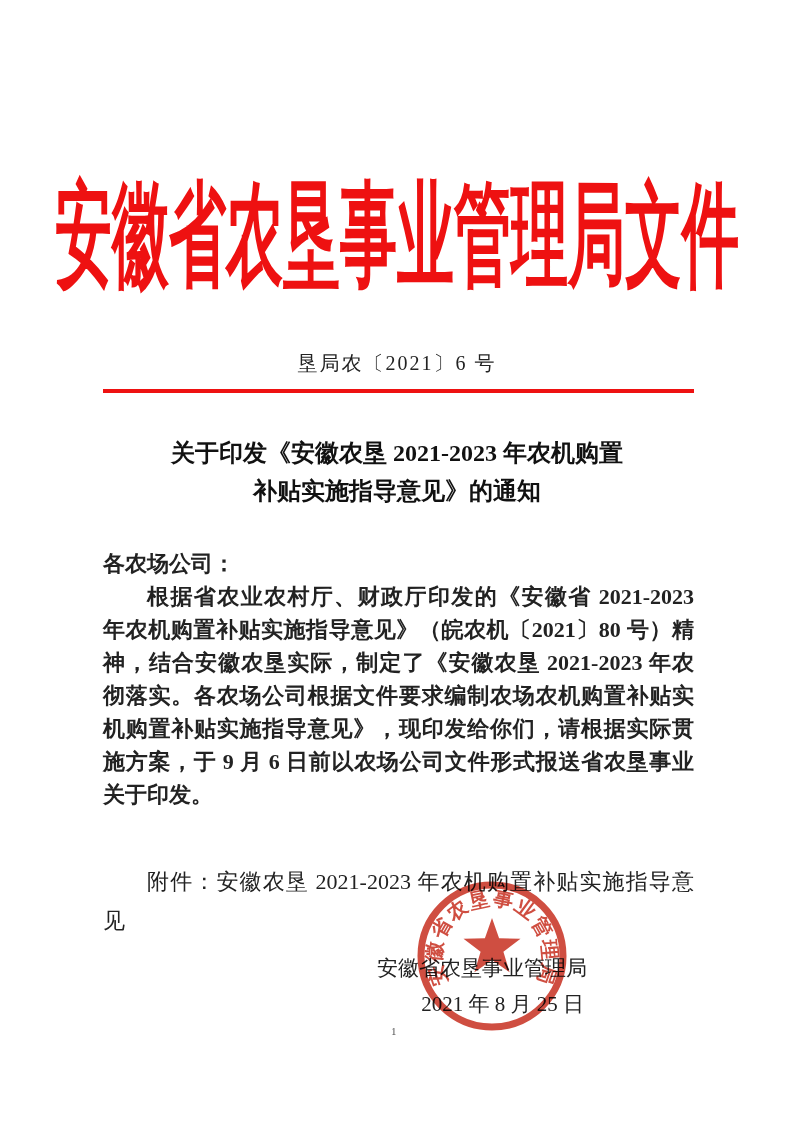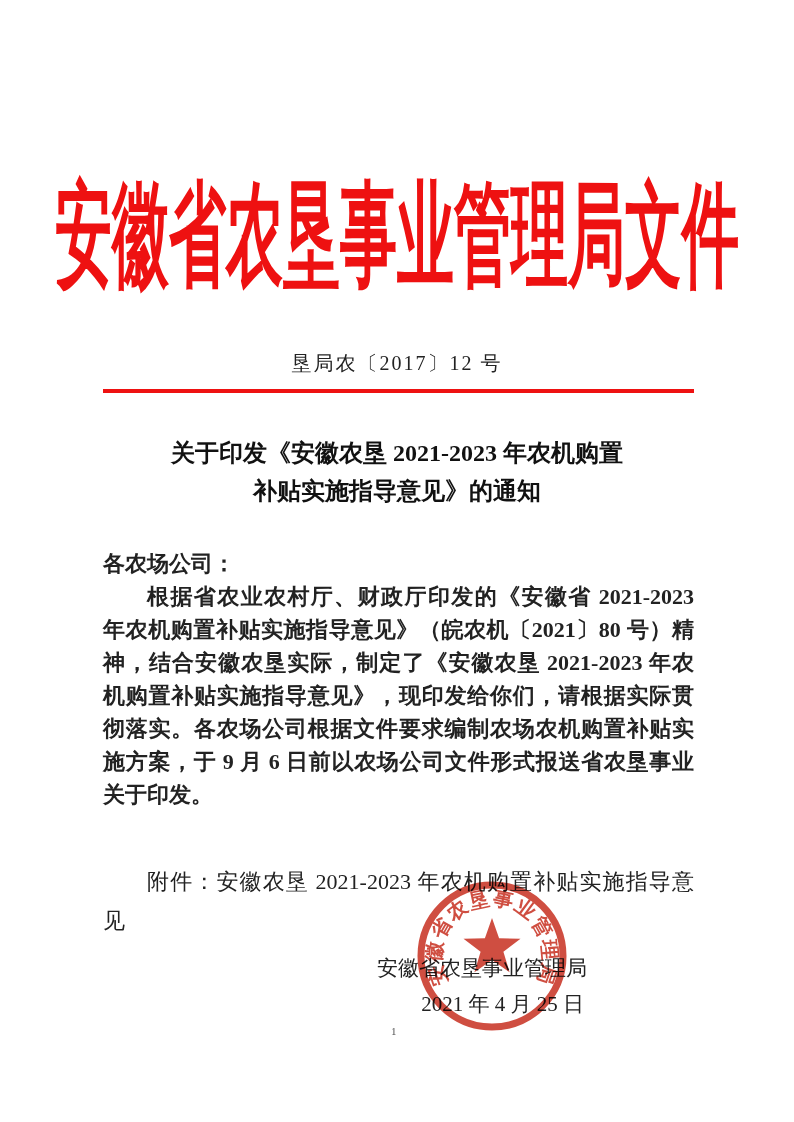--- a/index.html
+++ b/index.html
@@ -133,48 +133,48 @@
     font-family: "Liberation Serif", serif;
   }
 </style>
 </head>
 <body>
 
 <div class="page">
 
   <div class="masthead">安徽省农垦事业管理局文件</div>
 
-  <div class="doc-number">垦局农〔2017〕12 号</div>
+  <div class="doc-number">垦局农〔2021〕6 号</div>
 
   <div class="red-rule"></div>
 
   <div class="doc-title">
     <div>关于印发《安徽农垦 2021-2023 年农机购置</div>
     <div>补贴实施指导意见》的通知</div>
   </div>
 
   <div class="body-block">
     <div class="body-line">各农场公司：</div>
     <div class="body-line jline indent2">根据省农业农村厅、财政厅印发的《安徽省 2021-2023</div>
     <div class="body-line jline">年农机购置补贴实施指导意见》（皖农机〔2021〕80 号）精</div>
     <div class="body-line jline">神，结合安徽农垦实际，制定了《安徽农垦 2021-2023 年农</div>
+    <div class="body-line jline">彻落实。各农场公司根据文件要求编制农场农机购置补贴实</div>
     <div class="body-line jline">机购置补贴实施指导意见》，现印发给你们，请根据实际贯</div>
-    <div class="body-line jline">彻落实。各农场公司根据文件要求编制农场农机购置补贴实</div>
     <div class="body-line jline">施方案，于 9 月 6 日前以农场公司文件形式报送省农垦事业</div>
     <div class="body-line">关于印发。</div>
   </div>
 
   <div class="attachment-block">
     <div class="body-line jline indent2">附件：安徽农垦 2021-2023 年农机购置补贴实施指导意</div>
     <div class="body-line">见</div>
   </div>
 
   <div class="sign-block">
     <div>安徽省农垦事业管理局</div>
-    <div class="date-line">2021 年 4 月 25 日</div>
+    <div class="date-line">2021 年 8 月 25 日</div>
   </div>
 
   <svg class="seal" viewBox="0 0 220 220" xmlns="http://www.w3.org/2000/svg">
     <defs>
       <path id="sealArc" d="M 68.2,139.3 A 51,51 0 1 1 151.8,139.3" fill="none"></path>
     </defs>
     <circle cx="110" cy="110" r="71" fill="none" stroke="#c93526" stroke-width="7"></circle>
     <polygon fill="#c93526" points="110,72 117.1,92.3 138.5,92.7 121.4,105.7 127.6,126.3 110,114 92.4,126.3 98.6,105.7 81.5,92.7 102.9,92.3"></polygon>
     <text font-size="20" font-weight="bold" fill="#c93526" letter-spacing="1.5" font-family="Liberation Serif, serif">
       <textPath href="#sealArc" startOffset="50%" text-anchor="middle">安徽省农垦事业管理局</textPath>

